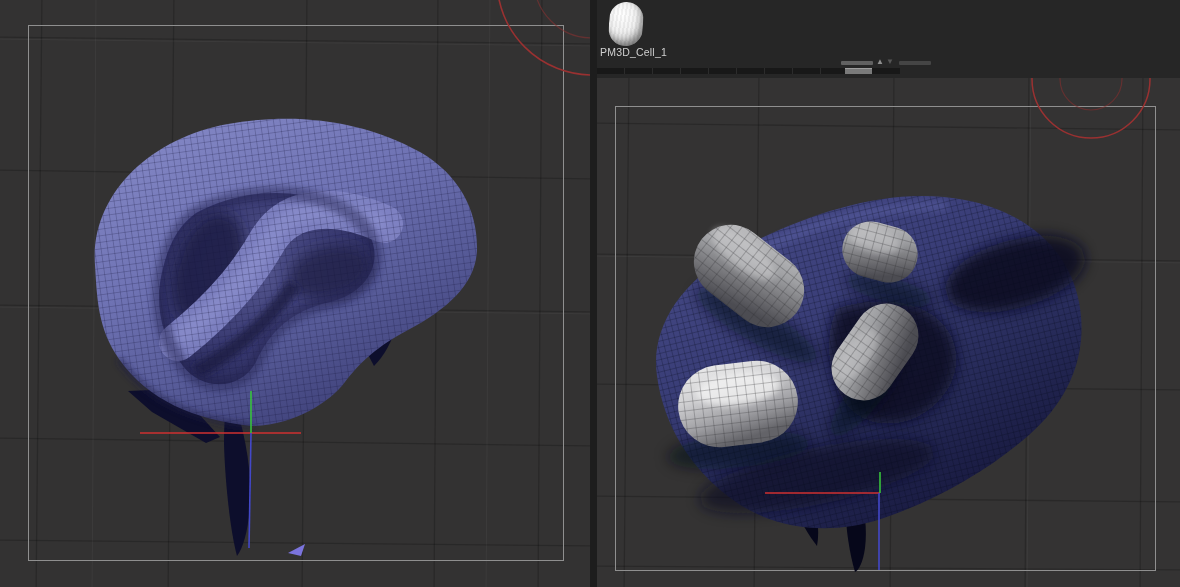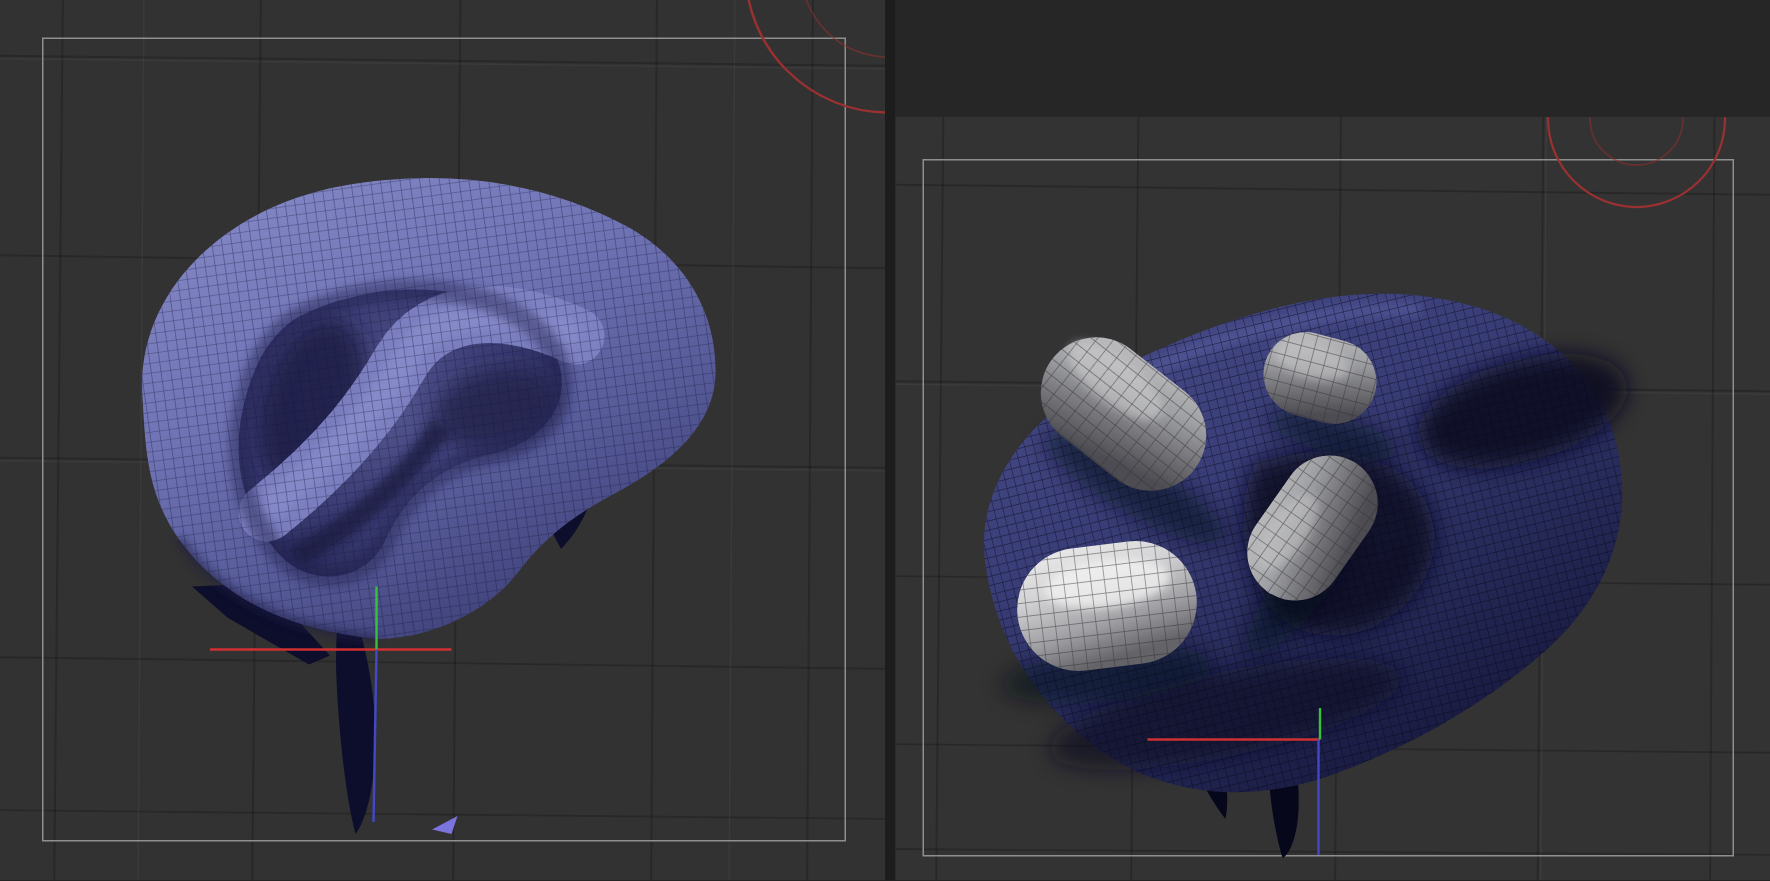--- a/index.html
+++ b/index.html
@@ -117,20 +117,39 @@
         <line x1="251" y1="433" x2="249" y2="548" stroke="#4348c8"></line>
       </g>
       <path d="M288,553 L305,544 L301,556 Z" fill="#7b74dd"></path>
     </svg>
   </div>
 
   <div class="divider"></div>
 
   <div class="panel-right">
 
+    <div class="tool-tray">
+      <div class="thumb"></div>
+      <div class="tool-label">PM3D_Cell_1</div>
+      <div class="split-bar1"></div>
+      <span class="tri up">▲</span>
+      <span class="tri down">▼</span>
+      <div class="split-bar2"></div>
+      <div class="scroll-track">
+        <div class="scroll-seg" style="left:27px"></div>
+          <div class="scroll-seg" style="left:55px"></div>
+        <div class="scroll-seg" style="left:83px"></div>
+          <div class="scroll-seg" style="left:111px"></div>
+        <div class="scroll-seg" style="left:139px"></div>
+          <div class="scroll-seg" style="left:167px"></div>
+        <div class="scroll-seg" style="left:195px"></div>
+          <div class="scroll-seg" style="left:223px"></div>
+        <div class="scroll-thumb"></div>
+      </div>
+    </div>
 
     <div class="vp-right">
       <svg width="583" height="509" viewBox="0 0 583 509">
         <defs>
           <linearGradient id="lgBrimR" x1="0" y1="0" x2="0.7" y2="1">
             <stop offset="0" stop-color="#4a4e8a"></stop>
               <stop offset="0.4" stop-color="#3a3e78"></stop>
             <stop offset="0.72" stop-color="#262a58"></stop>
               <stop offset="1" stop-color="#15163a"></stop>
           </linearGradient>

